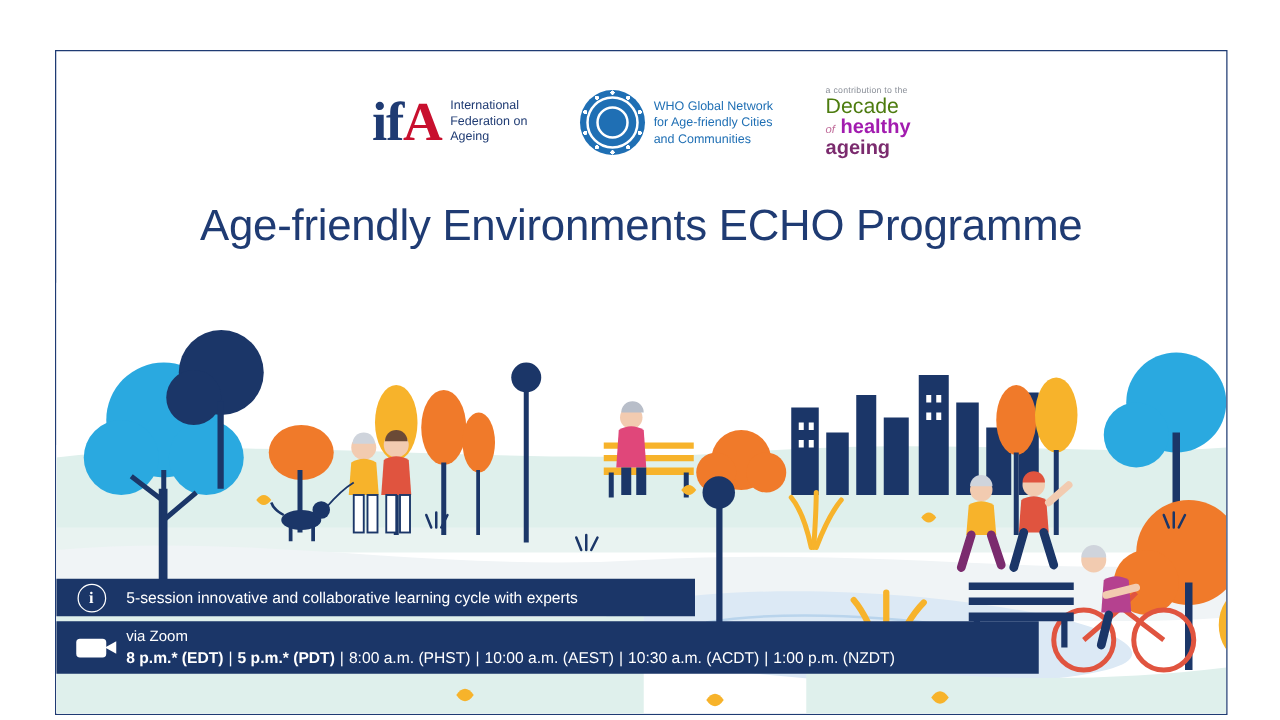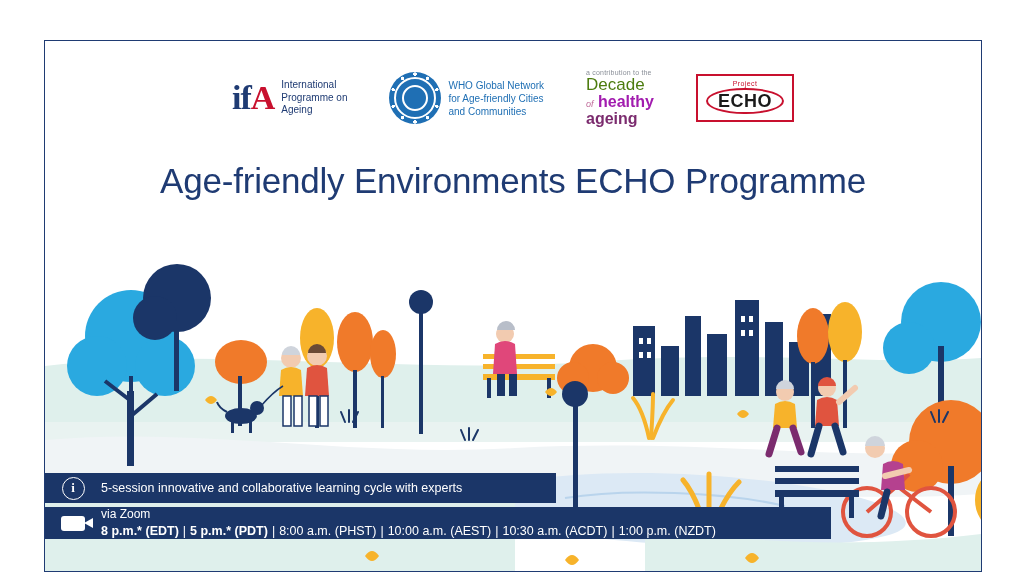--- a/index.html
+++ b/index.html
@@ -41,21 +41,21 @@
     gap: 42px;
   }
   .logo {
     display: flex;
     align-items: center;
     gap: 7px;
   }
   
   .ifa-mark {
     font-family: "Liberation Serif", serif;
-    font-size: 34px;
+    font-size: 44px;
     font-weight: bold;
     color: #1f3b73;
     letter-spacing: -1px;
     line-height: 1;
     position: relative;
   }
   .ifa-mark .a-red { color: #c8102e; }
   .ifa-text {
     font-size: 10px;
     line-height: 1.25;
@@ -191,21 +191,21 @@
     background: #1b3668;
     color: #ffffff;
     display: flex;
     align-items: center;
     margin-bottom: 4px;
     padding: 0 14px 0 0;
     height: 30px;
   }
   .bar.b1 { width: 497px; }
   .bar.b2 { width: 497px; }
-  .bar.b3 { width: 772px; height: 32px; }
+  .bar.b3 { width: 772px; height: 42px; }
   .bar-icon {
     width: 56px;
     flex: none;
     display: flex;
     align-items: center;
     justify-content: center;
   }
   .circ {
     width: 21px;
     height: 21px;
@@ -257,21 +257,21 @@
   <div class="card">
 
     <div class="logo-row">
 
       <div class="logo">
         <div class="ifa-mark">
           <span>if</span><span class="a-red">A</span>
         </div>
         <div class="ifa-text">
           <div>International</div>
-          <div>Programme on</div>
+          <div>Federation on</div>
           <div>Ageing</div>
         </div>
       </div>
 
       <div class="logo">
         <div class="who-emblem">
           <div class="who-dots"></div>
         </div>
         <div class="who-text">
           <div>WHO Global Network</div>
@@ -285,26 +285,20 @@
           <div class="sm">a contribution to the</div>
           <div class="big">Decade</div>
           <div>
             <span class="of">of</span>
             <span class="healthy">healthy</span>
           </div>
           <div class="ageing">ageing</div>
         </div>
       </div>
 
-      <div class="logo">
-        <div class="echo-box">
-          <div class="proj">Project</div>
-          <div class="echo-ellipse">ECHO</div>
-        </div>
-      </div>
 
     </div>
 
     <div class="title">Age-friendly Environments ECHO Programme</div>
 
     <div class="scene">
       <svg width="936" height="345" viewBox="0 0 936 345" preserveAspectRatio="none">
 
         <rect x="0" y="0" width="936" height="345" fill="#ffffff"></rect>
 

